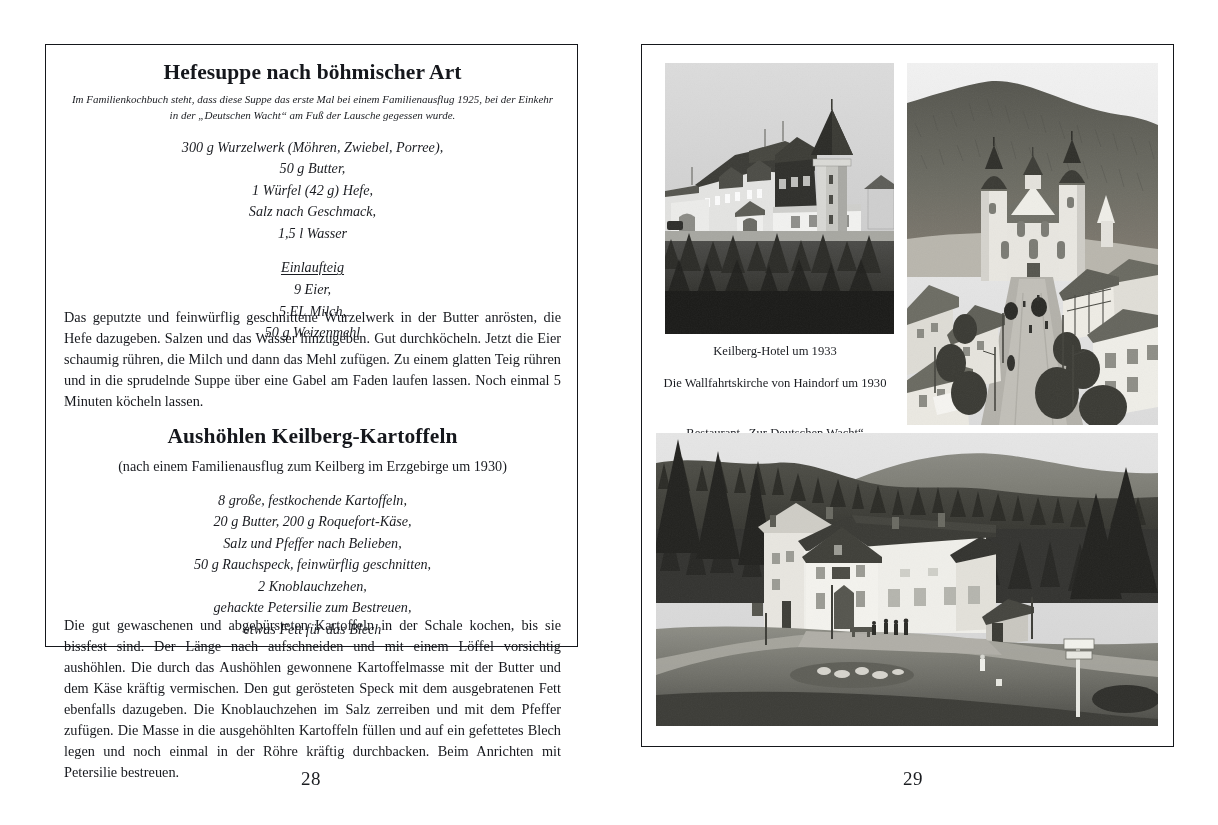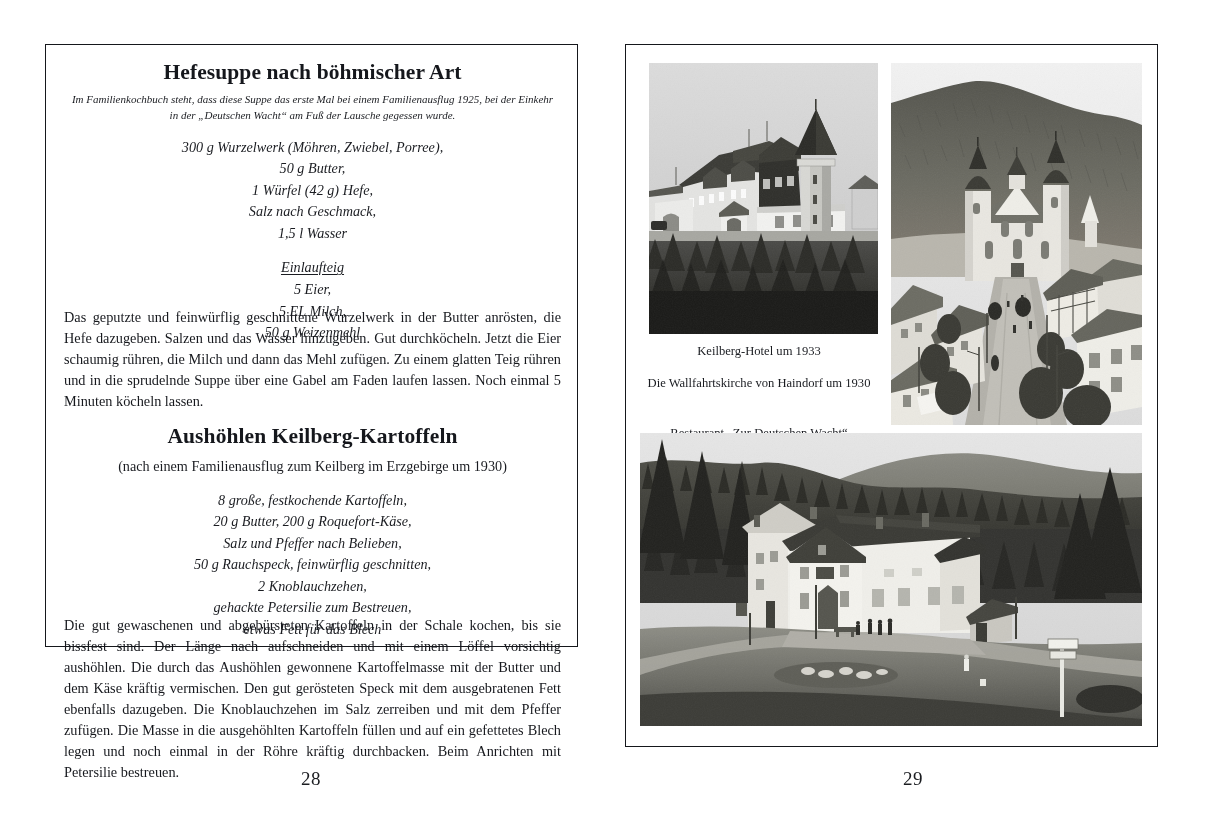--- a/index.html
+++ b/index.html
@@ -17,21 +17,21 @@
   }
 
   
   .page {
     position: absolute;
     border: 1.6px solid #15171b;
     background: #ffffff;
     box-sizing: border-box;
   }
   #page-left  { left: 45px;  top: 44px; width: 533px; height: 603px; }
-  #page-right { left: 625px; top: 44px; width: 533px; height: 703px; }
+  #page-right { left: 641px; top: 44px; width: 533px; height: 703px; }
 
   .folio {
     position: absolute;
     top: 768px;
     width: 80px;
     text-align: center;
     font-family: Liberation Serif, serif;
     font-size: 19px;
     color: #1b1d21;
     letter-spacing: 0.5px;
@@ -133,21 +133,21 @@
     <div class="spacer-line"></div>
 
     <ul class="ingredients">
       <li>300 g Wurzelwerk (Möhren, Zwiebel, Porree),</li>
       <li>50 g Butter,</li>
       <li>1 Würfel (42 g) Hefe,</li>
       <li>Salz nach Geschmack,</li>
       <li>1,5 l Wasser</li>
       <li class="spacer-line"></li>
       <li class="ing-head">Einlaufteig</li>
-      <li>5 Eier,</li>
+      <li>9 Eier,</li>
       <li>5 EL Milch,</li>
       <li>50 g Weizenmehl</li>
     </ul>
   </div>
 
   <div class="recipe" style="top: 262px;">
     <p class="method">Das geputzte und feinwürflig geschnittene Wurzelwerk in der Butter anrösten, die Hefe dazugeben. Salzen und das Wasser hinzugeben. Gut durchköcheln. Jetzt die Eier schaumig rühren, die Milch und dann das Mehl zufügen. Zu einem glatten Teig rühren und in die sprudelnde Suppe über eine Gabel am Faden laufen lassen. Noch einmal 5 Minuten köcheln lassen.</p>
   </div>
 
   <div class="recipe" style="top: 380px;">

